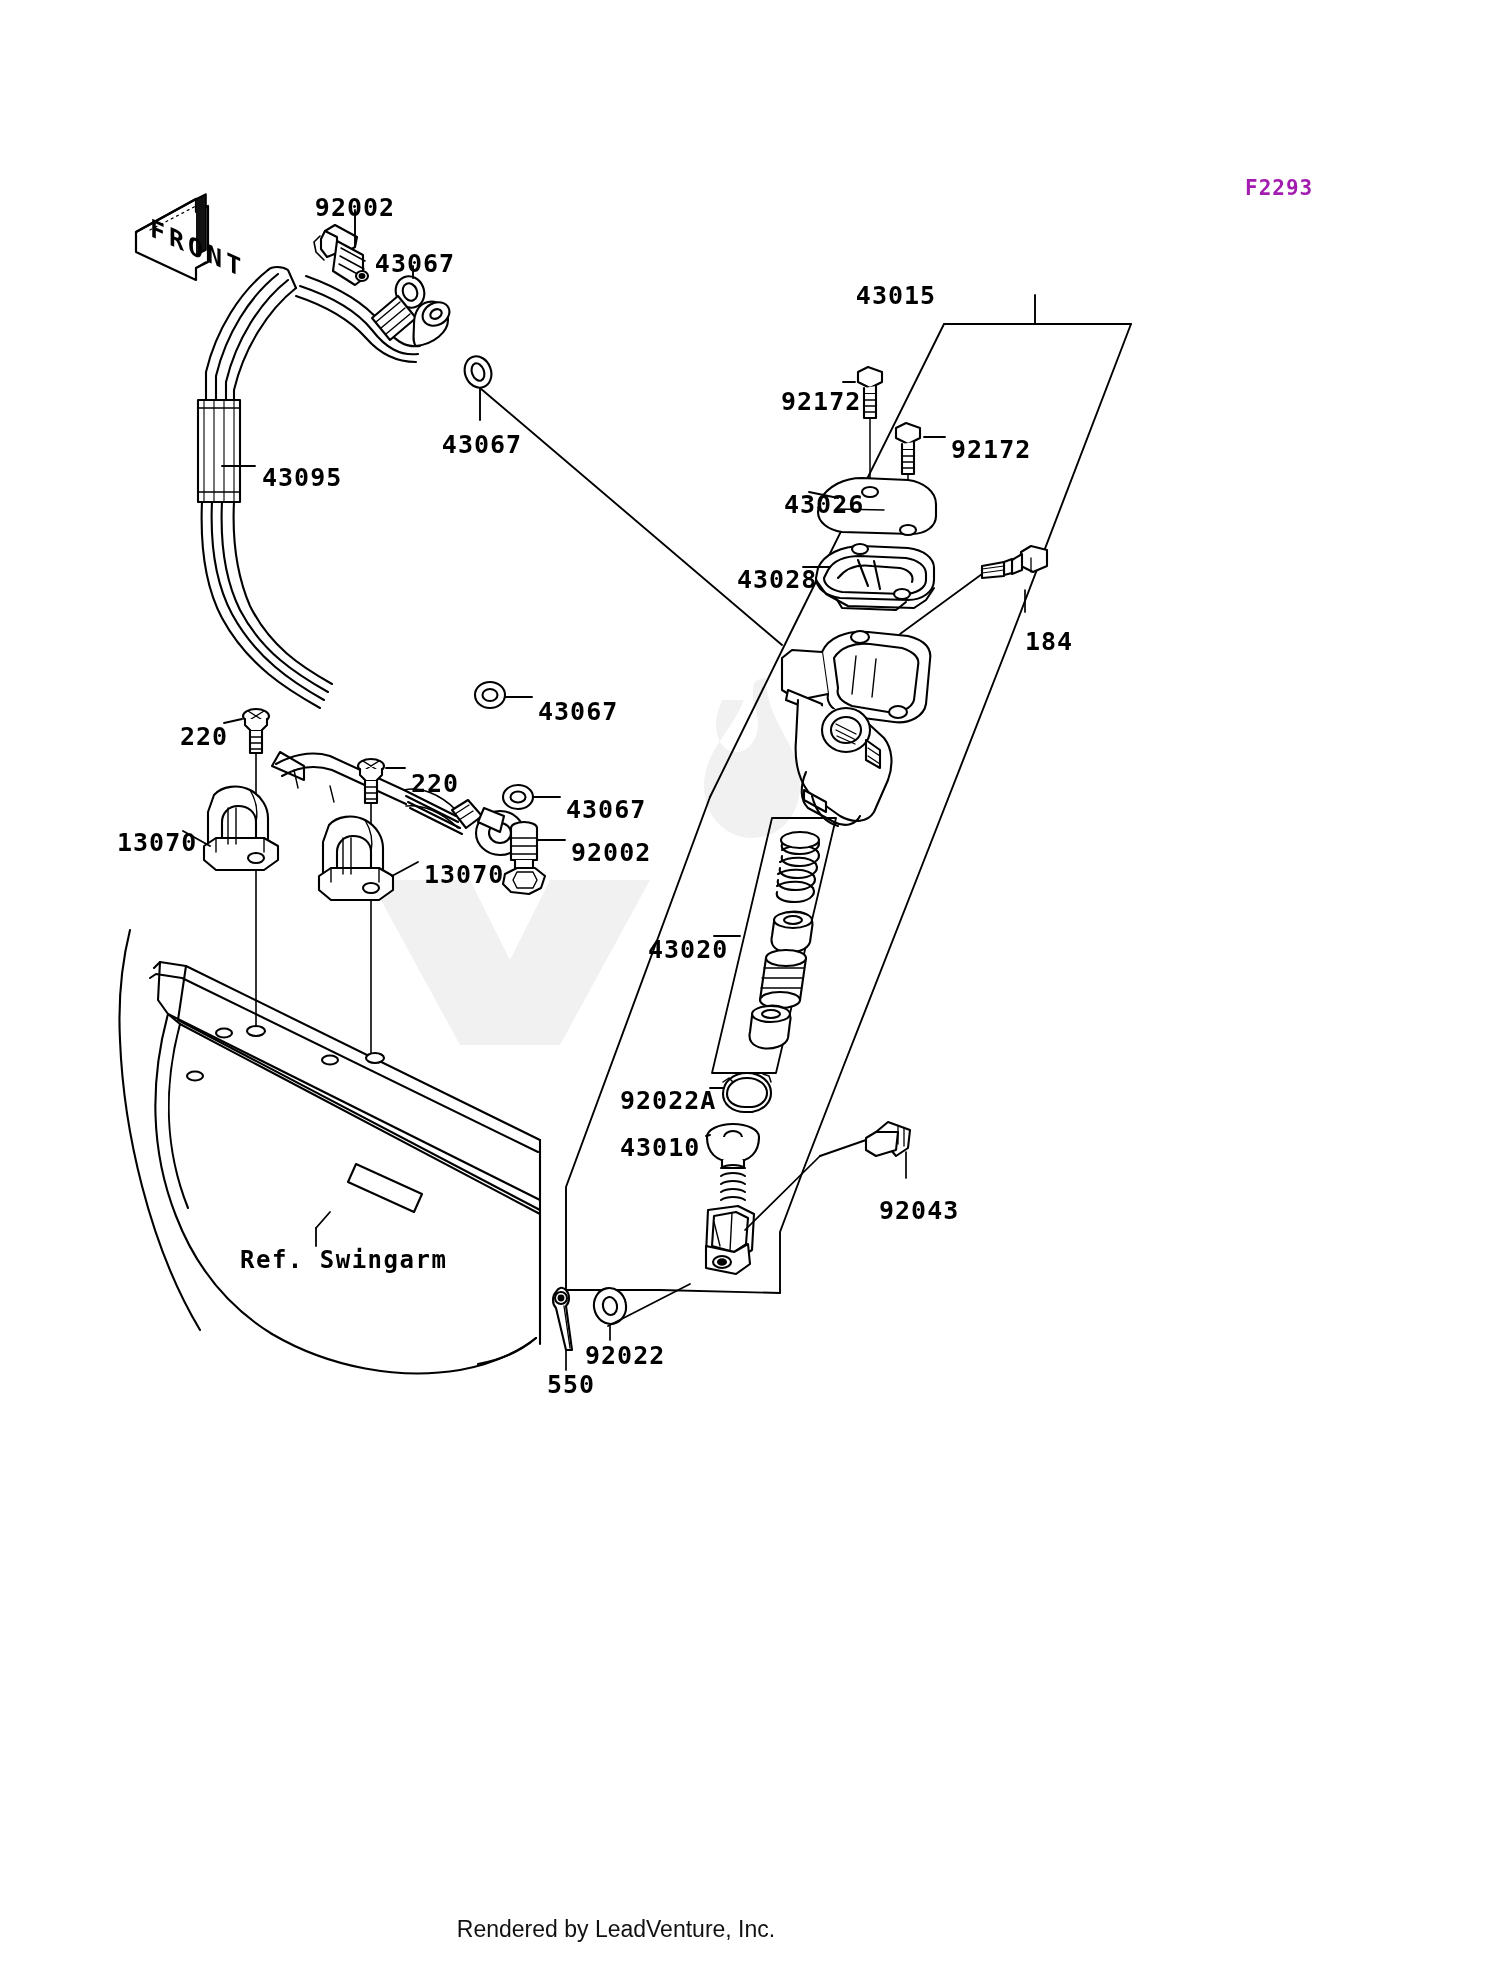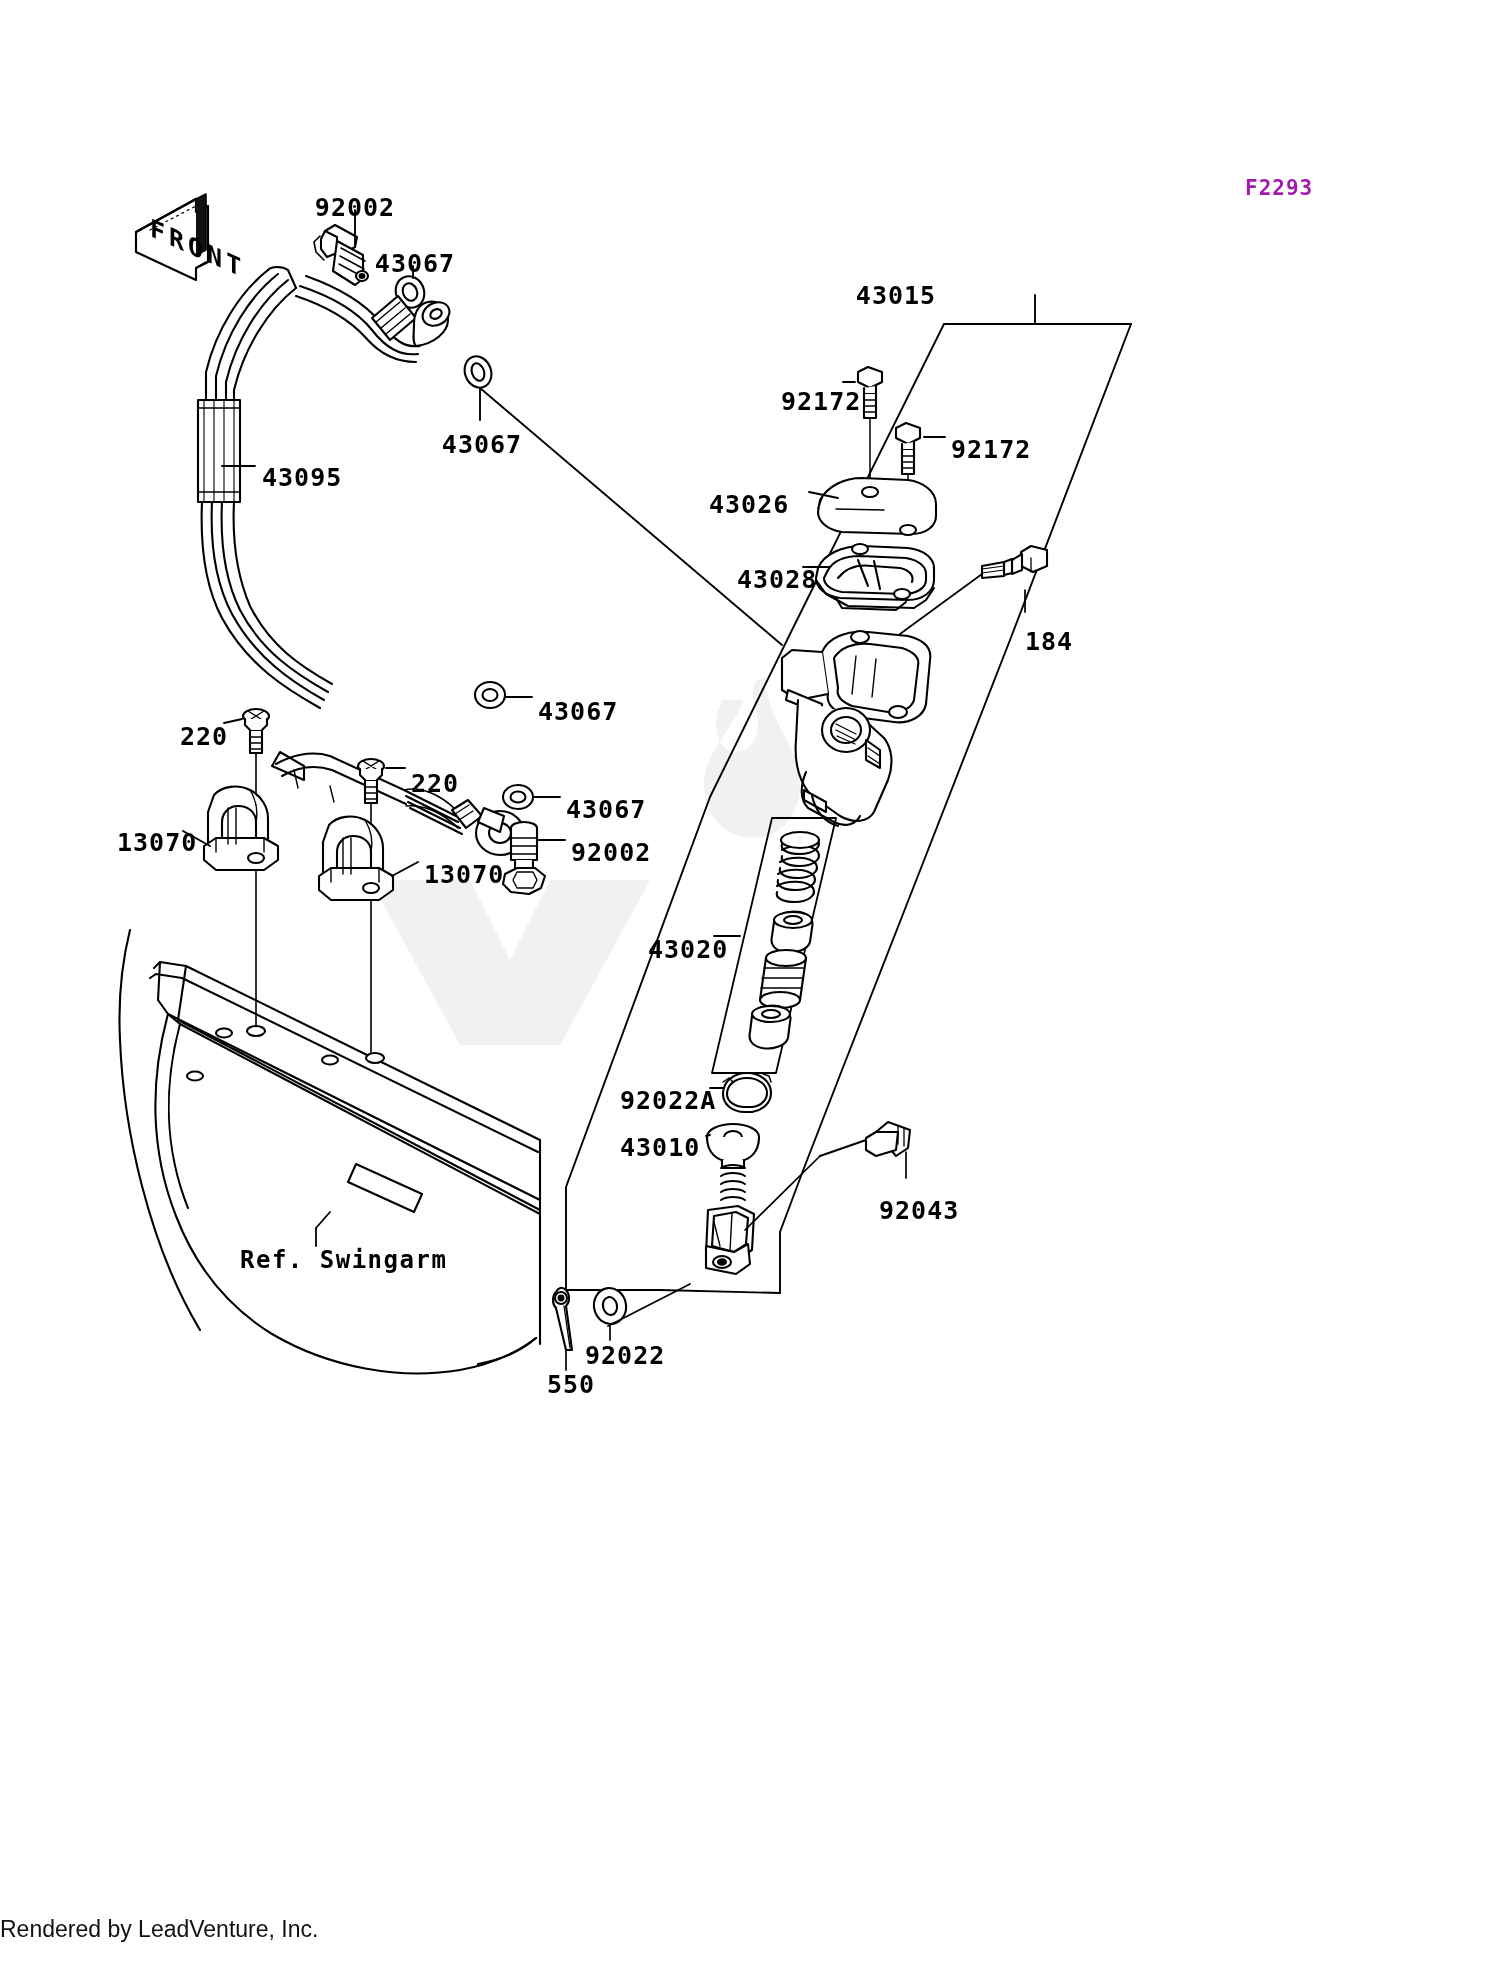--- a/index.html
+++ b/index.html
@@ -47,21 +47,21 @@
     font-size: 24px;
     letter-spacing: 1.5px;
     color: #000000;
     white-space: nowrap;
   }
   .footer {
     position: absolute;
     left: 0;
     top: 1916px;
     width: 1232px;
-    text-align: left;
+    text-align: center;
     font-family: "Liberation Sans", sans-serif;
     font-size: 23px;
     color: #111;
   }
   .wm {
     position: absolute;
     pointer-events: none;
     user-select: none;
   }
   .wm-text {
@@ -484,21 +484,21 @@
   </svg>
 
   <div id="labels">
       <div class="lbl" style="left: 355px; top: 195px; transform: translateX(-50%);">92002</div>
       <div class="lbl" style="left: 415px; top: 251px; transform: translateX(-50%);">43067</div>
       <div class="lbl" style="left: 482px; top: 432px; transform: translateX(-50%);">43067</div>
       <div class="lbl" style="left: 262px; top: 465px;">43095</div>
       <div class="lbl" style="left: 896px; top: 283px; transform: translateX(-50%); text-align: center;">43015</div>
       <div class="lbl" style="left: 781px; top: 389px;">92172</div>
       <div class="lbl" style="left: 951px; top: 437px;">92172</div>
-      <div class="lbl" style="left: 709px; top: 492px; text-align: center;">43026</div>
+      <div class="lbl" style="left: 784px; top: 492px; text-align: center;">43026</div>
       <div class="lbl" style="left: 737px; top: 567px;">43028</div>
       <div class="lbl" style="left: 1025px; top: 629px;">184</div>
       <div class="lbl" style="left: 538px; top: 699px;">43067</div>
       <div class="lbl" style="left: 180px; top: 724px;">220</div>
       <div class="lbl" style="left: 411px; top: 771px;">220</div>
       <div class="lbl" style="left: 566px; top: 797px;">43067</div>
       <div class="lbl" style="left: 117px; top: 830px;">13070</div>
       <div class="lbl" style="left: 571px; top: 840px;">92002</div>
       <div class="lbl" style="left: 424px; top: 862px;">13070</div>
       <div class="lbl" style="left: 648px; top: 937px;">43020</div>

